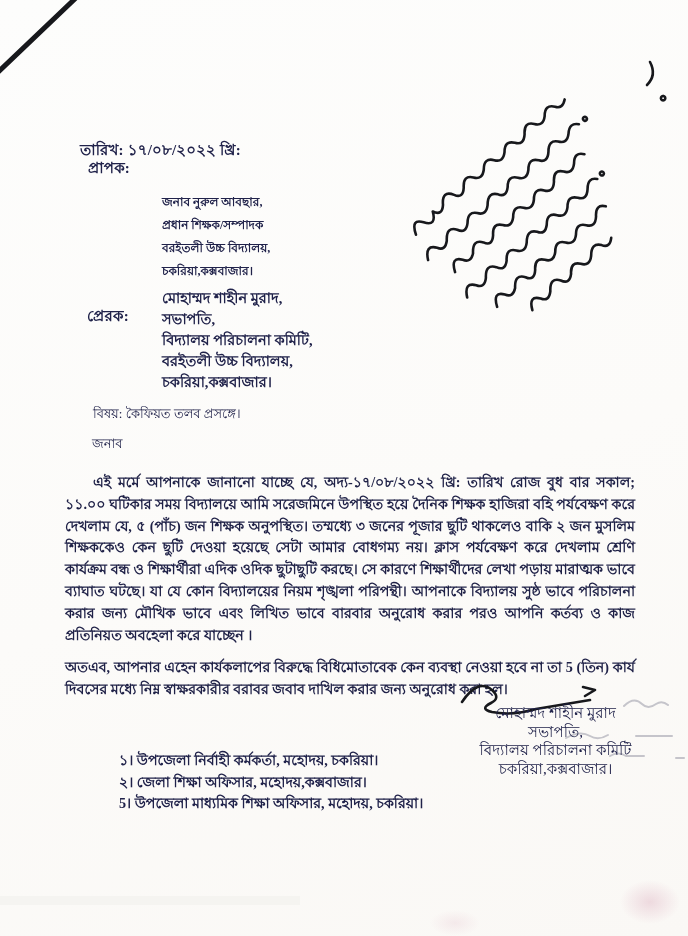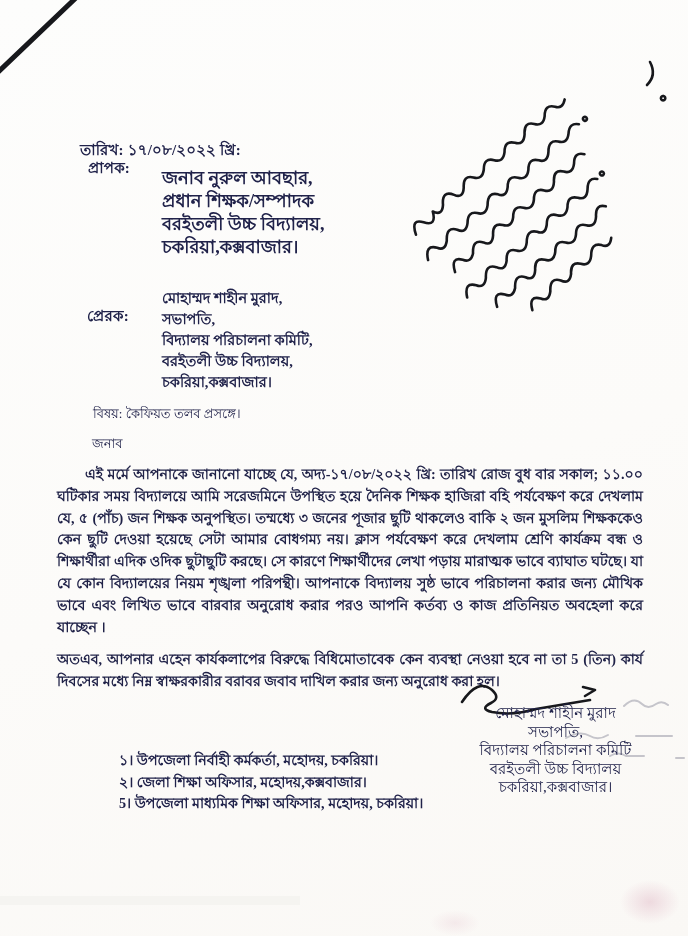--- a/index.html
+++ b/index.html
@@ -7,28 +7,28 @@
     position:relative;
     width:688px;height:936px;
     margin:0 auto;
     background:linear-gradient(160deg,#fdfdfc 0%,#fcfbf9 55%,#faf8f5 100%);
     overflow:hidden;
     font-family:"Liberation Serif","DejaVu Sans",serif;
     color:#20224a;
   }
   .abs{position:absolute;}
   .label{font-size:15px;font-weight:700;letter-spacing:.2px;}
-  .addr{font-size:18px;font-weight:700;line-height:23px;white-space:nowrap;}
+  .addr{font-size:12px;font-weight:700;line-height:23px;white-space:nowrap;margin-top:24px;}
   .addr2{font-size:14.5px;font-weight:700;line-height:21px;white-space:nowrap;font-family:Liberation Serif, serif;}
   .subject{font-size:13px;font-weight:400;}
   .body-text{
     width:586px;font-size:14.2px;font-weight:600;line-height:21.8px;
     text-align:justify;color:#1f2147;
   }
-  .body-text p{margin:0;}
+  .body-text p{margin:8px;}
   .body-text p.p1{text-indent:28px;}
   .body-text p.p2{margin-top:11px;}
   .sigblock{
     width:215px;text-align:center;font-size:15px;font-weight:400;line-height:18.6px;
     color:#20224a;
   }
   .copies-heading{font-size:14.2px;font-weight:700;}
   .copy-item{font-size:14.2px;font-weight:700;line-height:21.6px;white-space:nowrap;}
   svg{display:block;}
   .smudge{
@@ -104,21 +104,20 @@
       <path d="M96 44 h36"></path>
       <path d="M70 64 q8 -5 16 0 h18"></path>
       <path d="M136 66 h8"></path>
     </g>
   </svg>
 
   <div class="abs sigblock" style="left:448px;top:704px;">
     <div>মোহাম্মদ শাহীন মুরাদ</div>
     <div>সভাপতি,</div>
     <div>বিদ্যালয় পরিচালনা কমিটি</div>
-    <div>বরইতলী উচ্চ বিদ্যালয়</div>
     <div>চকরিয়া,কক্সবাজার।</div>
   </div>
 
   <div class="abs" style="left:119px;top:750px;">
     <div class="copy-item">১। উপজেলা নির্বাহী কর্মকর্তা, মহোদয়, চকরিয়া।</div>
     <div class="copy-item">২। জেলা শিক্ষা অফিসার, মহোদয়,কক্সবাজার।</div>
     <div class="copy-item">5। উপজেলা মাধ্যমিক শিক্ষা অফিসার, মহোদয়, চকরিয়া।</div>
   </div>
 
   <div class="graybar" style="left:0;top:896px;width:300px;height:9px;opacity:.6;"></div>

